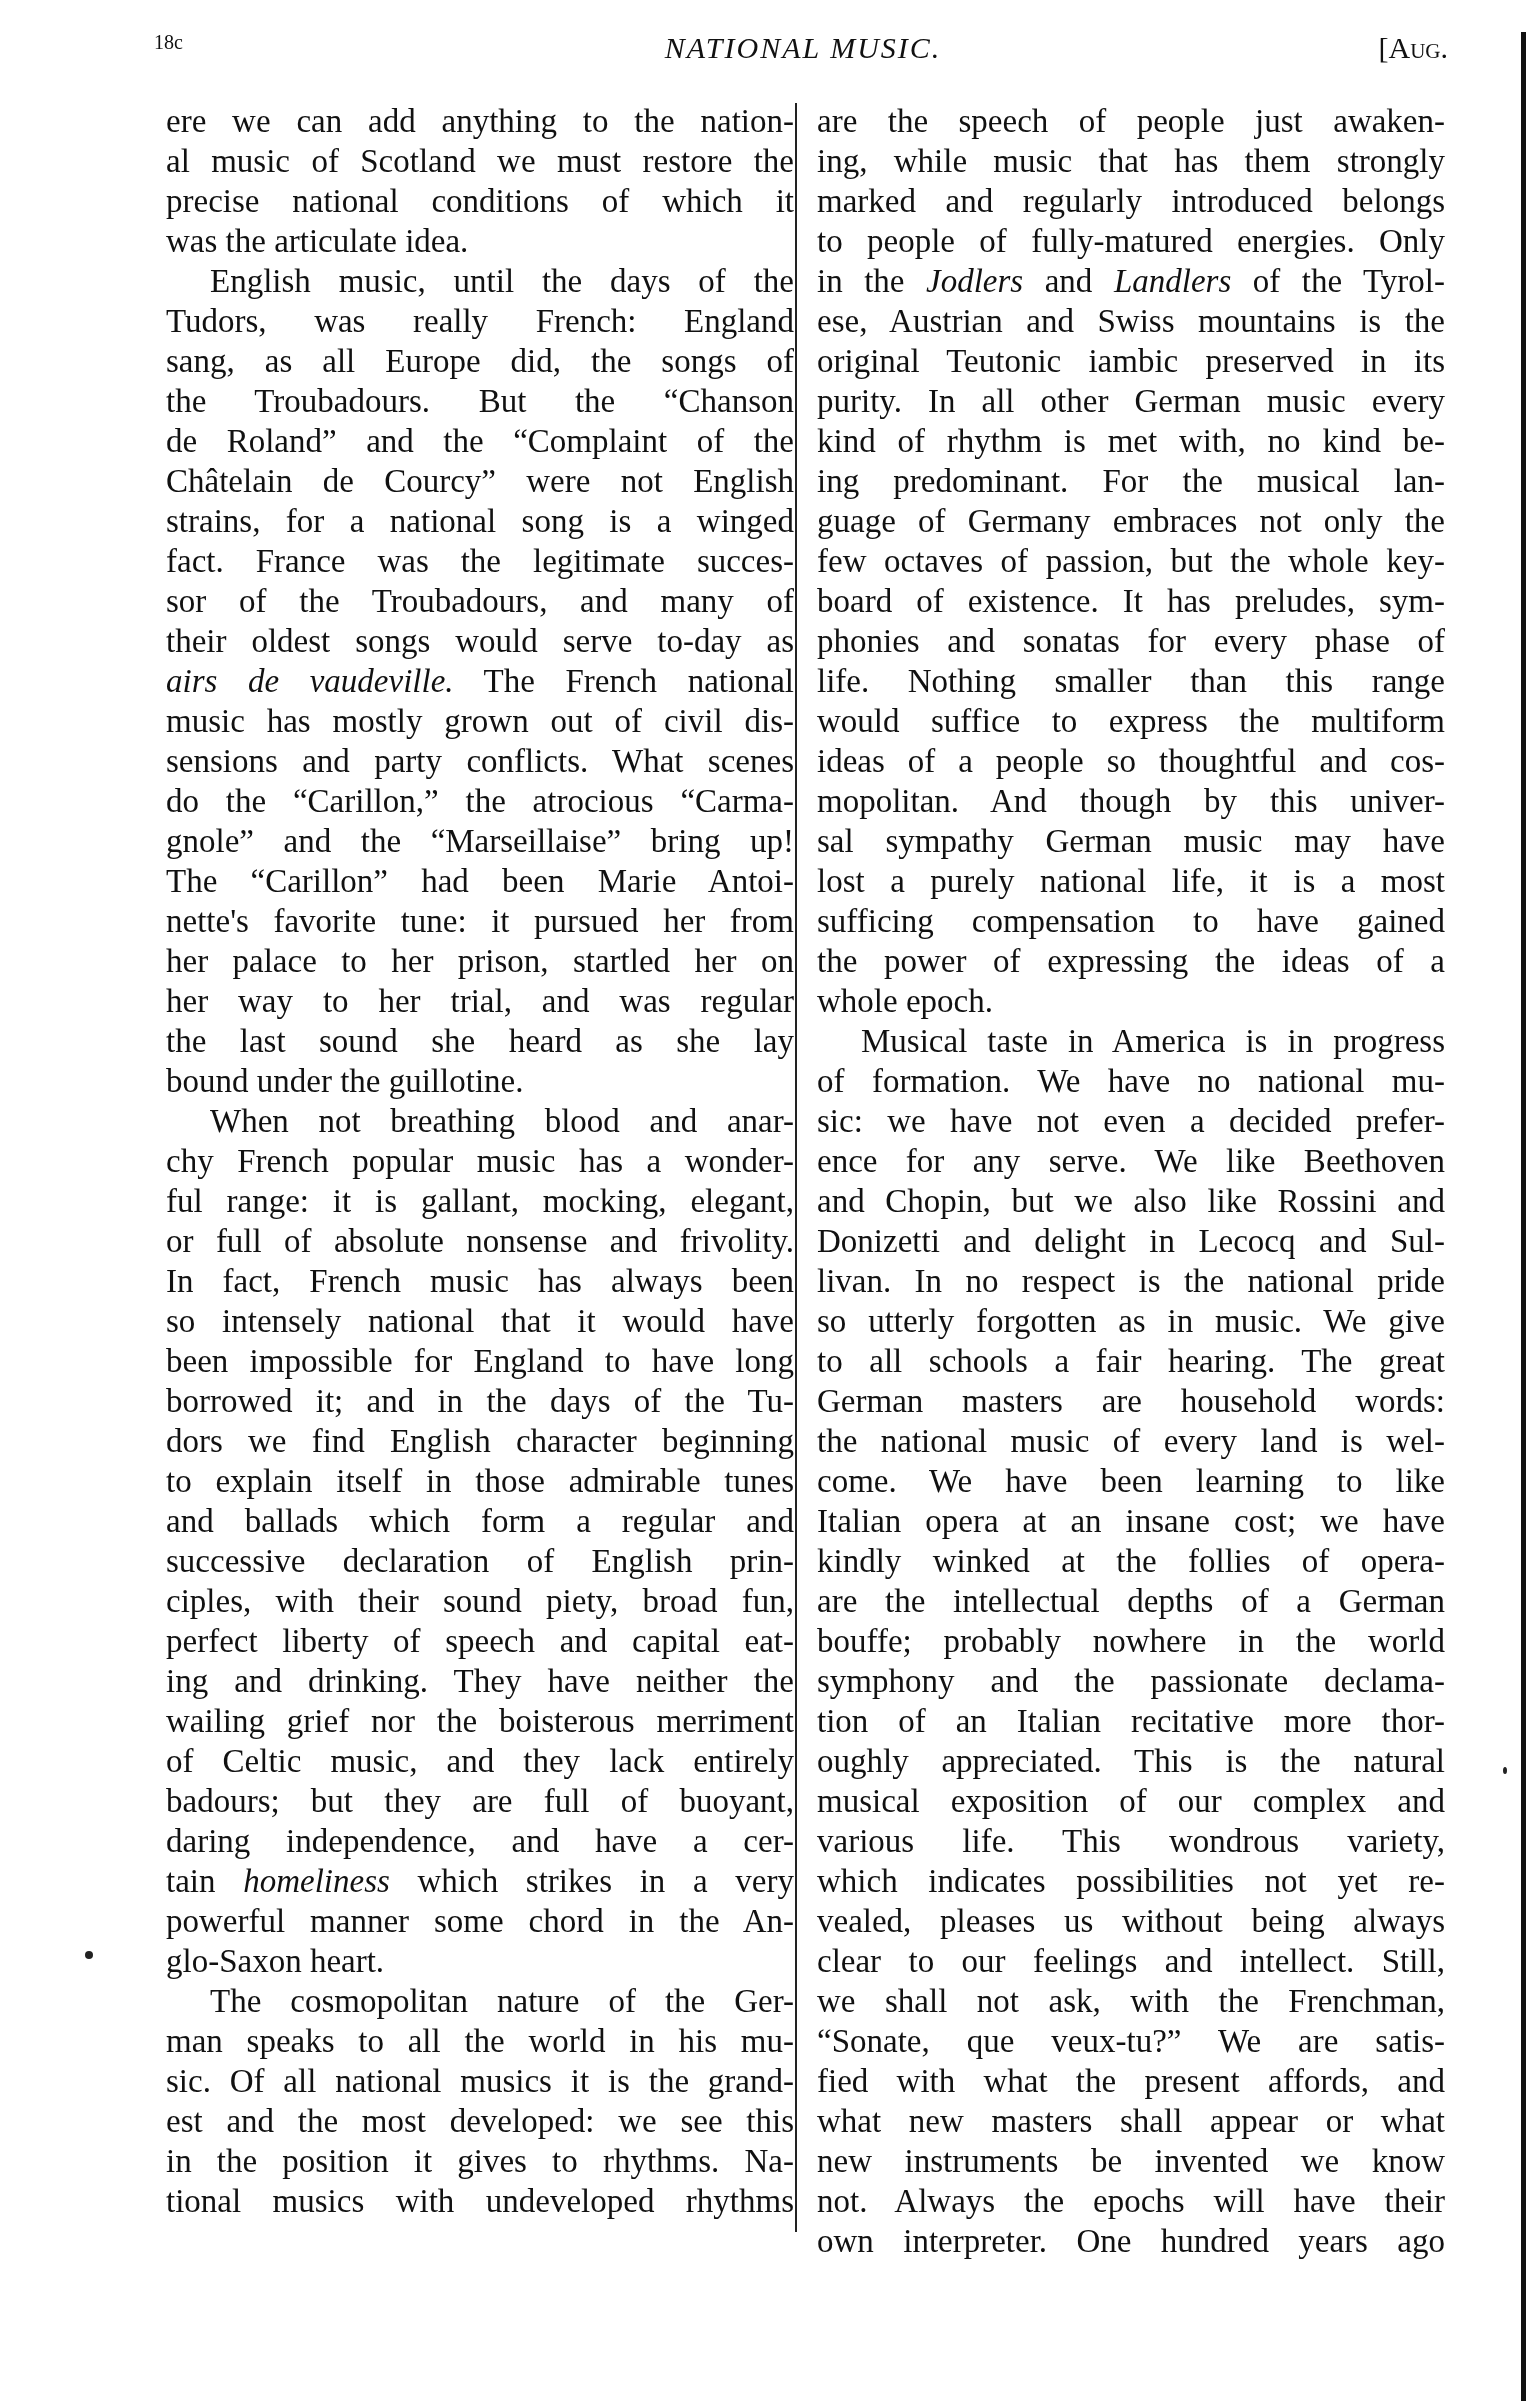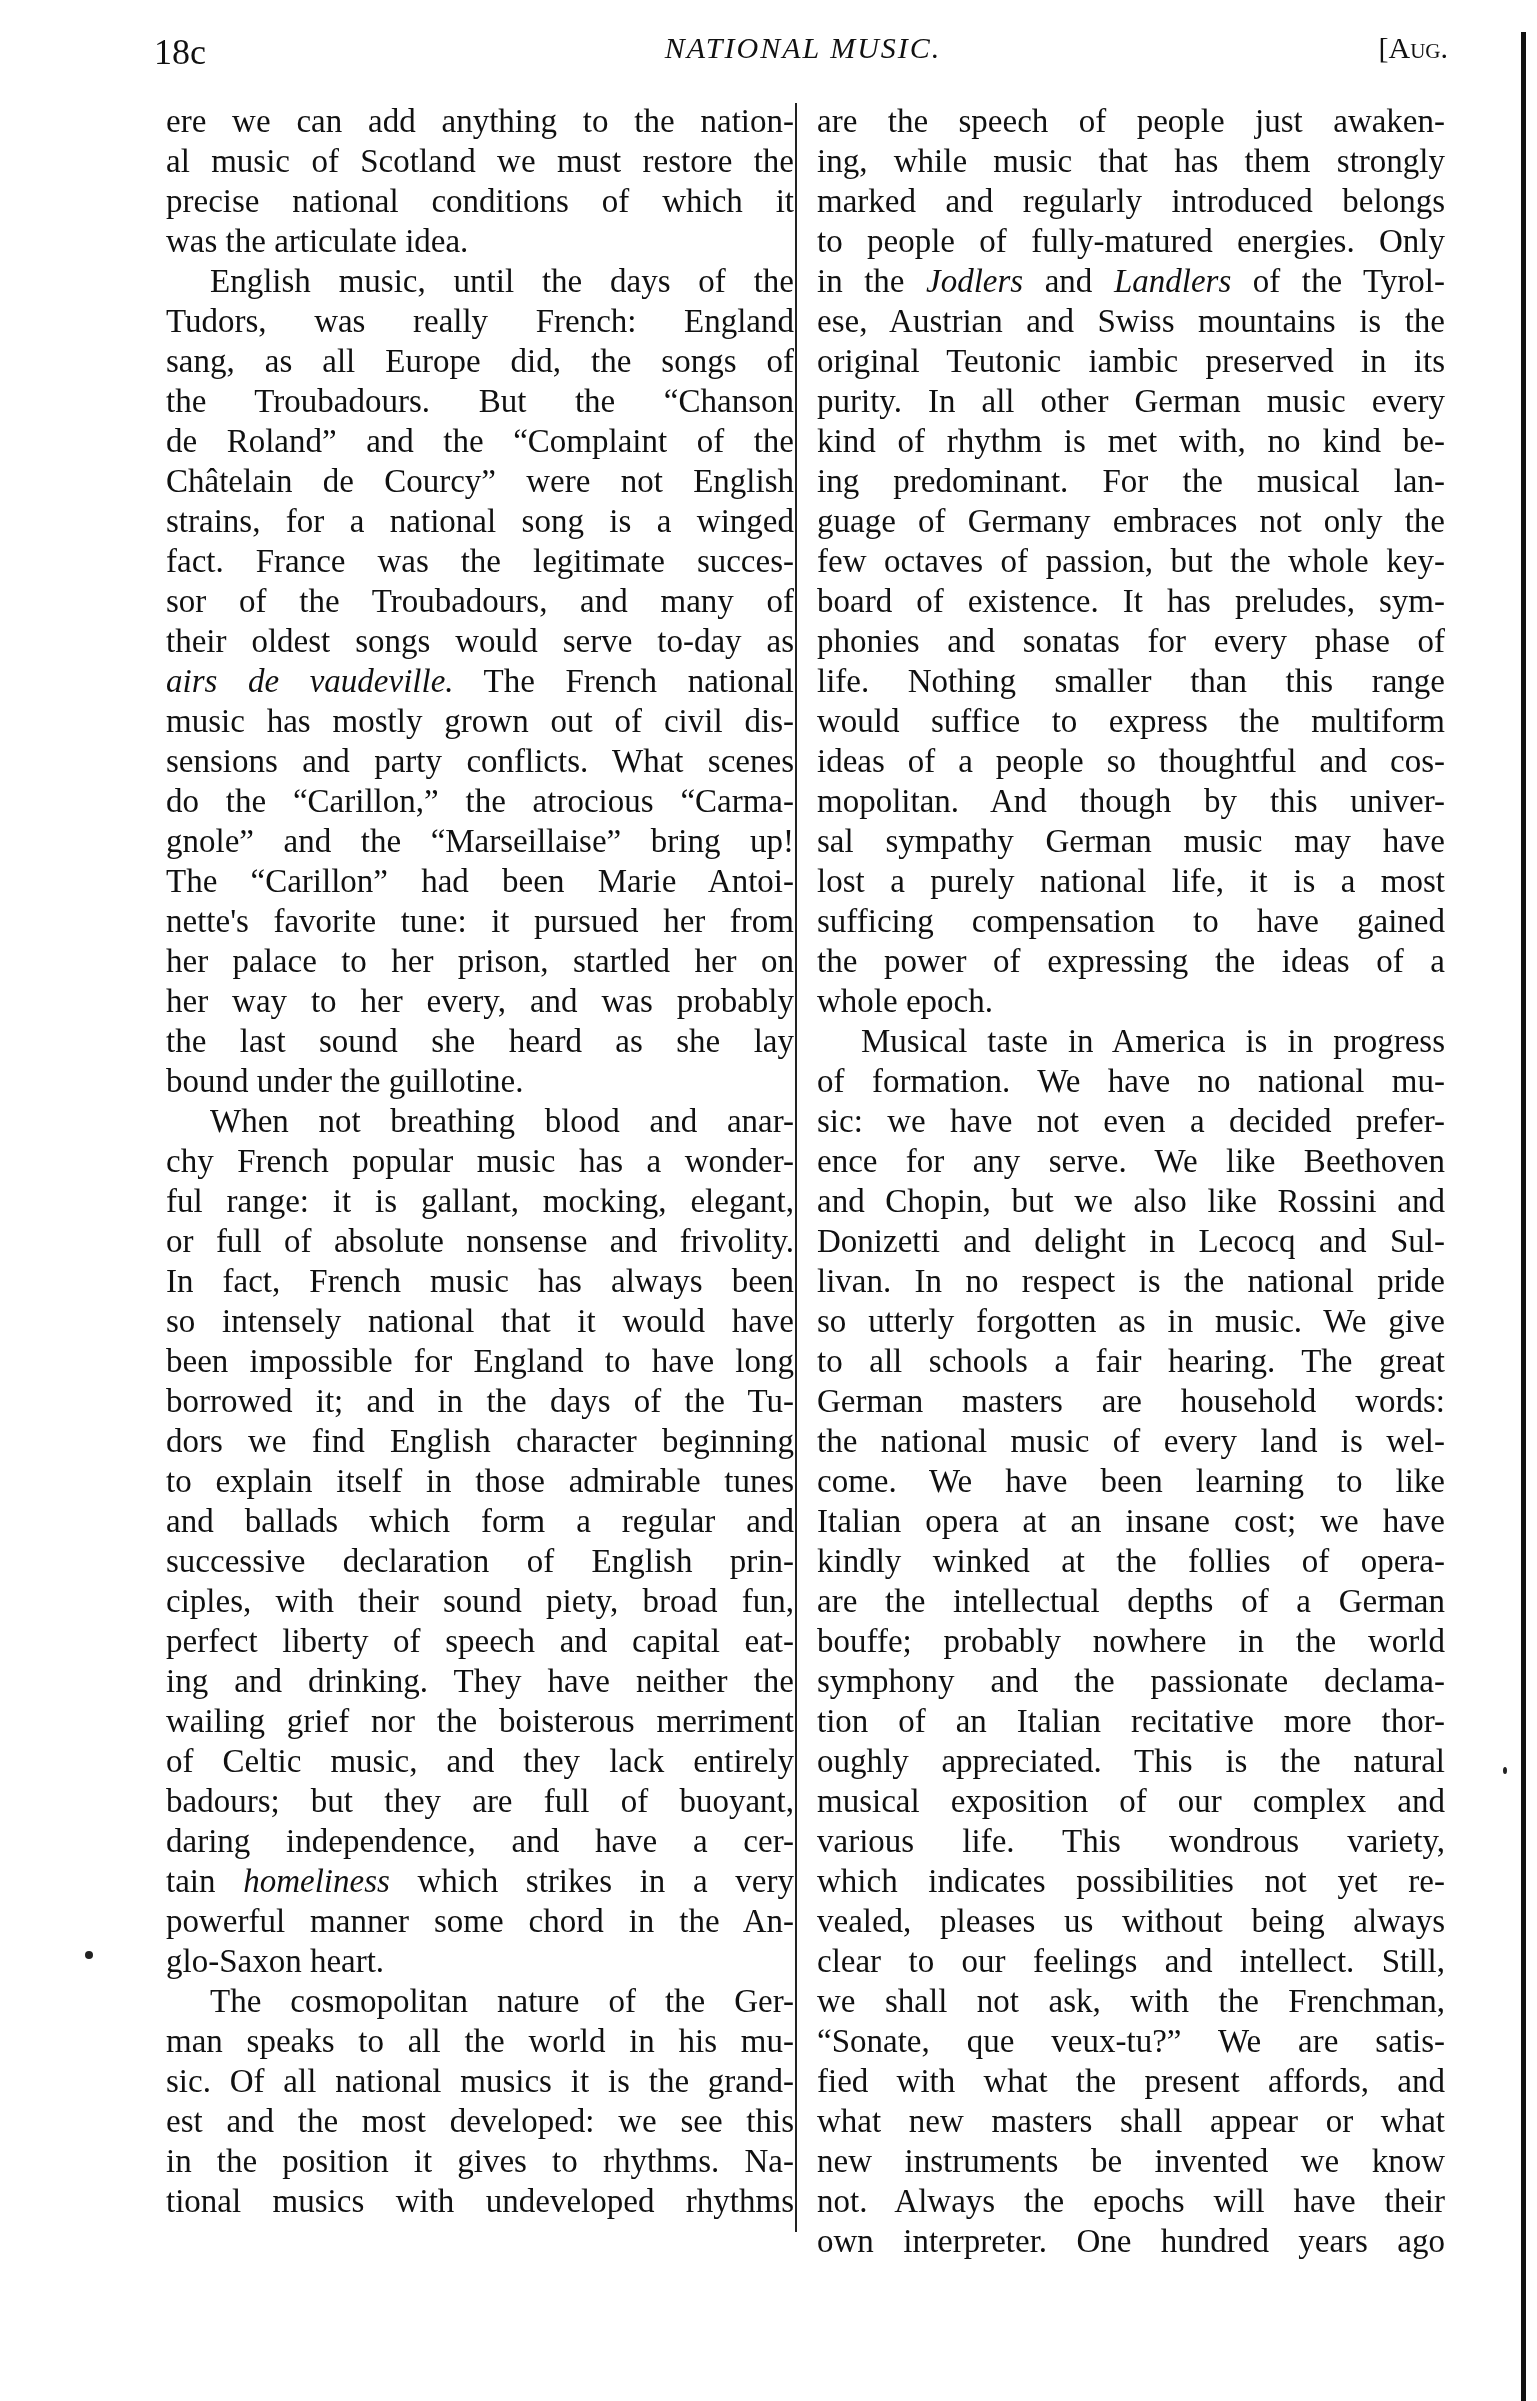--- a/index.html
+++ b/index.html
@@ -1,19 +1,19 @@
 <!DOCTYPE html>
 <html style="font-size:8px"><head>
 <meta charset="utf-8">
 <style>
   html, body { margin: 0; padding: 0; background: #ffffff; }
   body { width: 1537px; height: 2401px; position: relative; overflow: hidden;
          font-family: "Liberation Serif", "DejaVu Serif", serif; color: #111; }
   .header { position: absolute; top: 31px; left: 154px; width: 1294px; height: 39px; }
-  .pagenum { position: absolute; left: 0; top: 0; font-size: 36px; }
+  .pagenum { position: absolute; left: 0; top: 0; font-size: 20px; }
   .runtitle { position: absolute; left: 4px; right: 0; text-align: center; top: 0;
               font-size: 30px; font-style: italic; letter-spacing: 2px; }
   .month { position: absolute; right: 0; top: 0; font-size: 30px; font-variant: small-caps; }
   .col { position: absolute; top: 101px; width: 628px; font-size: 33px; line-height: 40px; }
   .col-left { left: 154px; margin-left: 12px; }
   .col-right { left: 817px; }
   .divider { position: absolute; left: 795px; top: 103px; width: 1.5px; height: 2129px; background: #222; }
   .edge-bar { position: absolute; left: 1521px; top: 32px; width: 5px; height: 2370px; background: #111; }
   .line { display: block; white-space: nowrap; text-align: justify; text-align-last: justify; height: 40px; }
   .line.last { text-align-last: left; }
@@ -46,21 +46,21 @@
     <span class="line"><span>sor of the Troubadours, and many of</span></span>
     <span class="line"><span>their oldest songs would serve to-day as</span></span>
     <span class="line"><span class="it">airs de vaudeville.</span><span>  The French national</span></span>
     <span class="line"><span>music has mostly grown out of civil dis-</span></span>
     <span class="line"><span>sensions and party conflicts.  What scenes</span></span>
     <span class="line"><span>do the “Carillon,” the atrocious “Carma-</span></span>
     <span class="line"><span>gnole” and the “Marseillaise” bring up!</span></span>
     <span class="line"><span>The “Carillon” had been Marie Antoi-</span></span>
     <span class="line"><span>nette's favorite tune: it pursued her from</span></span>
     <span class="line"><span>her palace to her prison, startled her on</span></span>
-    <span class="line"><span>her way to her every, and was probably</span></span>
+    <span class="line"><span>her way to her trial, and was regular</span></span>
     <span class="line"><span>the last sound she heard as she lay</span></span>
     <span class="line last"><span>bound under the guillotine.</span></span>
     <span class="line indent"><span>When not breathing blood and anar-</span></span>
     <span class="line"><span>chy French popular music has a wonder-</span></span>
     <span class="line"><span>ful range: it is gallant, mocking, elegant,</span></span>
     <span class="line"><span>or full of absolute nonsense and frivolity.</span></span>
     <span class="line"><span>In fact, French music has always been</span></span>
     <span class="line"><span>so intensely national that it would have</span></span>
     <span class="line"><span>been impossible for England to have long</span></span>
     <span class="line"><span>borrowed it; and in the days of the Tu-</span></span>

